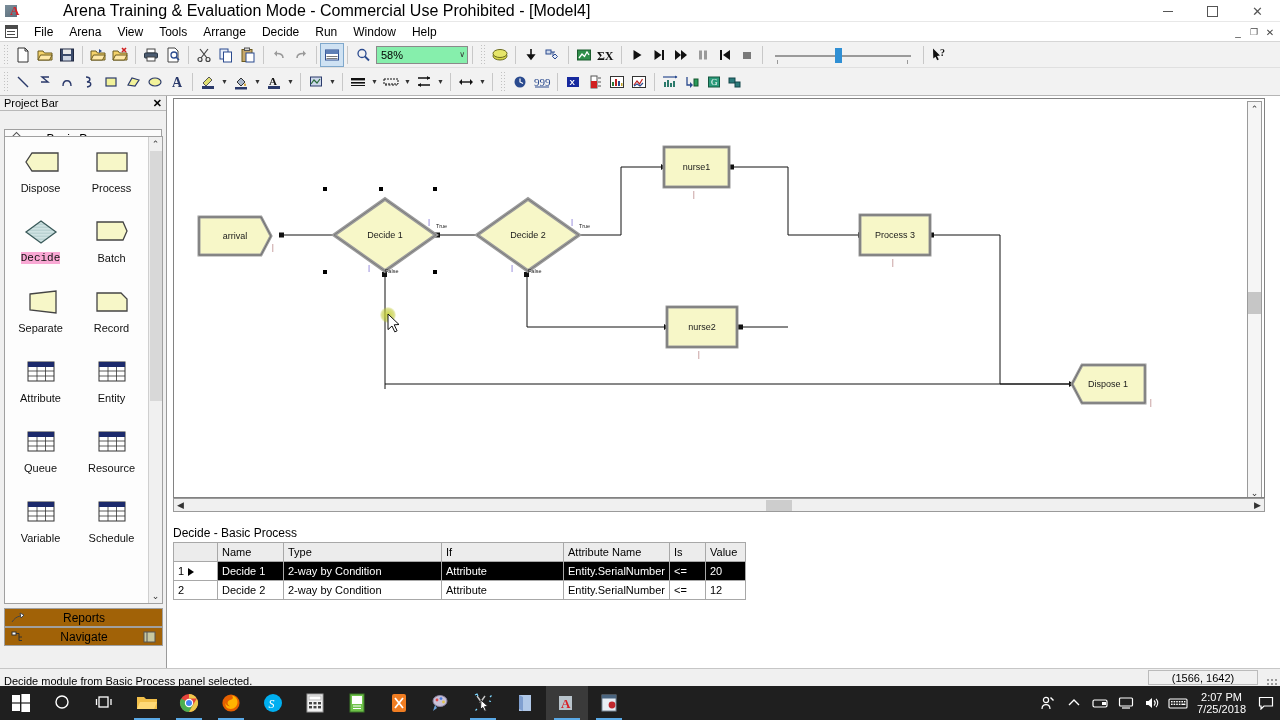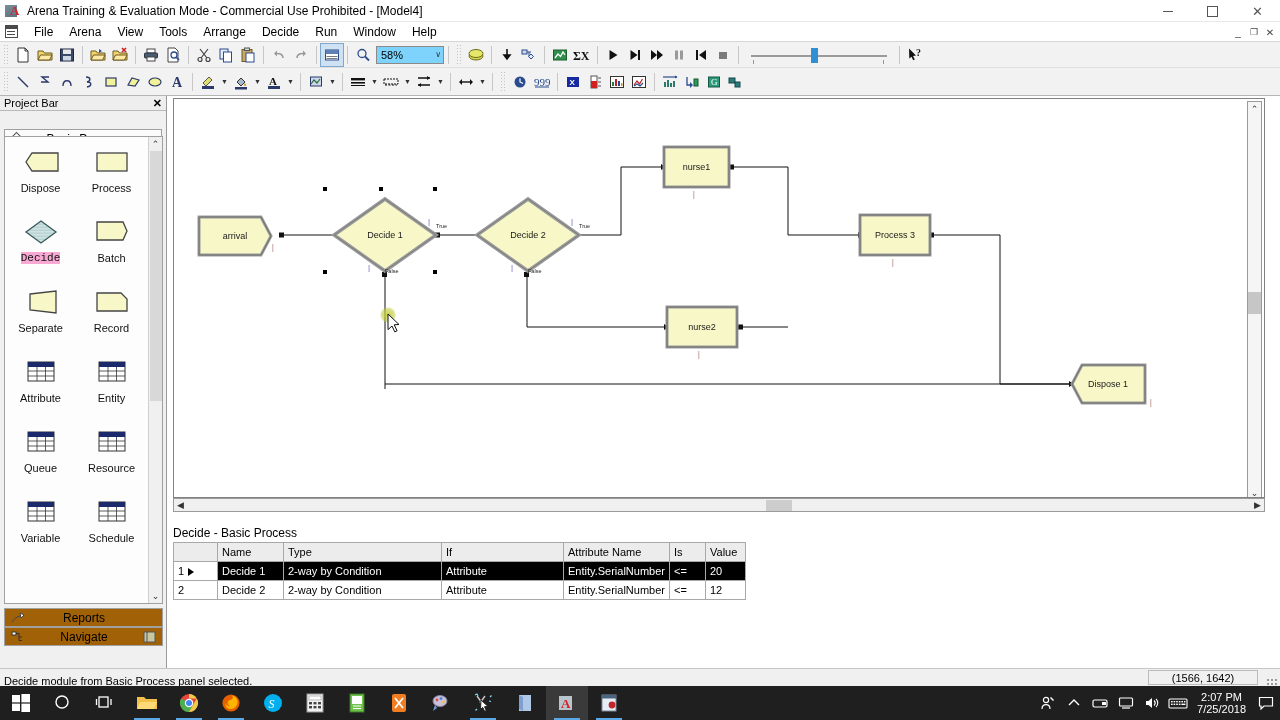--- a/index.html
+++ b/index.html
@@ -19,21 +19,21 @@
     border-bottom: 1px solid #e8e8e8;
   }
   .title-logo {
     width: 16px; height: 14px; margin-left: 5px; margin-right: 6px;
     position: relative; flex: none;
   }
   .title-logo .lg-bg { position:absolute; left:0; top:1px; width:12px; height:12px;
      background: linear-gradient(160deg,#7a8d99 0%, #5f7280 100%); }
   .title-logo .lg-a { position:absolute; left:5px; top:0px; color:#d81f26;
      font: bold 13px "Liberation Serif", serif; line-height:13px; }
-  .title-text { font-size: 12px; color: #000; white-space: nowrap; }
+  .title-text { font-size: 16px; color: #000; white-space: nowrap; margin-left: 36px; }
   .win-btns { position: absolute; right: 0; top: 0; height: 22px; display: flex; }
   .win-btn { width: 45px; height: 22px; display:flex; align-items:center; justify-content:center;
     font-size: 12px; color:#555; }
   .wb-min::before { content:""; display:block; width:10px; height:1px; background:#555; }
   .wb-max::before { content:""; display:block; width:9px; height:9px; border:1px solid #555; }
   .wb-cls { font-size: 13px; }
 
   
   .menubar {
     position:absolute; top:22px; left:0; width:1280px; height:20px;
@@ -62,21 +62,21 @@
   .grip { width:7px; height:20px; margin:0 2px 0 3px; flex:none;
     background-image: radial-gradient(#bdbdbd 40%, transparent 41%);
     background-size: 3px 3px; background-position: 0 2px; opacity:.9; }
   .tb-sep { width:1px; height:18px; background:#c8c8c8; margin:0 4px; flex:none; }
   .tb-btn { width:22px; height:22px; display:flex; align-items:center; justify-content:center;
     flex:none; position:relative; }
   .tb-btn.pressed { background:#cfe2f3; outline:1px solid #7fa8cc; }
   .tb-arrow { width:11px; height:22px; display:flex; align-items:center; justify-content:center;
      flex:none; font-size:7px; color:#333; }
   .zoom-combo {
-    width:68px; height:18px; background:#7dd3fc; border:1px solid #8a8a8a;
+    width:92px; height:18px; background:#86efac; border:1px solid #8a8a8a;
     display:flex; align-items:center; justify-content:space-between;
     font-size:11px; padding:0 2px 0 4px; flex:none; margin-left:2px;
   }
   .zoom-combo .zc-arrow { font-size:8px; color:#333; }
   .run-slider { width:140px; height:22px; position:relative; flex:none; margin:0 6px; }
   .run-slider .rs-track { position:absolute; top:11px; left:2px; right:2px; height:2px;
     background:#9a9a9a; }
   .run-slider .rs-thumb { position:absolute; top:4px; left:62px; width:7px; height:15px;
     background:#2f8fd4; }
   .run-slider .rs-tick { position:absolute; bottom:2px; width:1px; height:4px; background:#999; }

